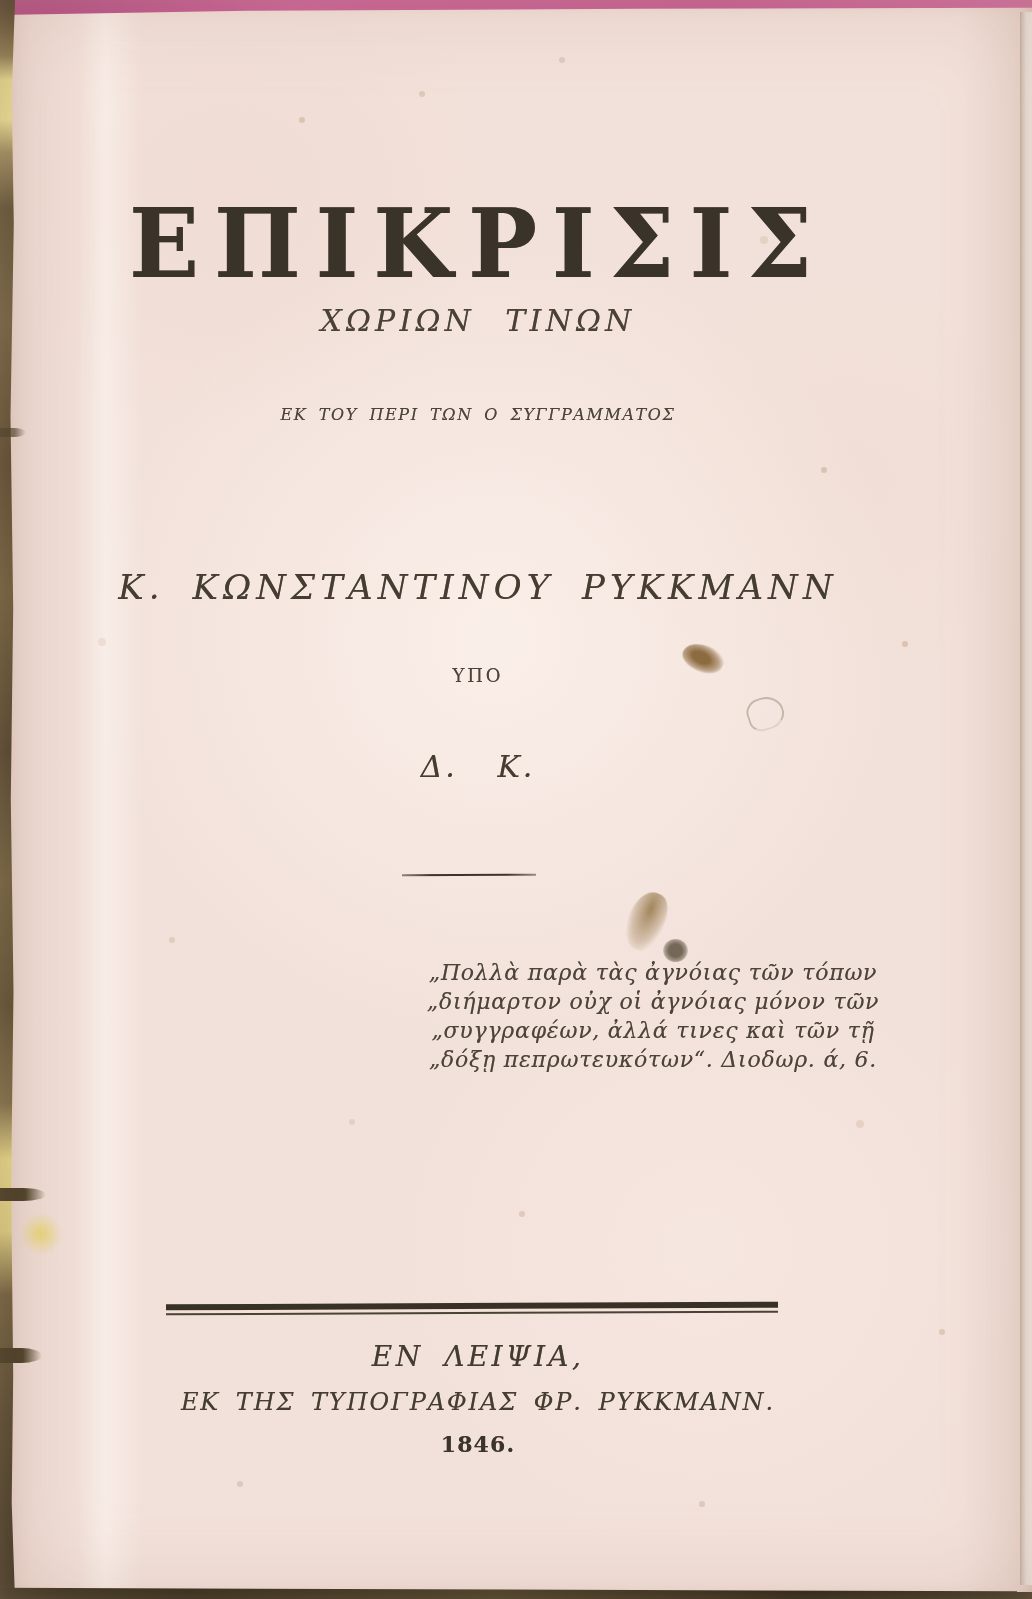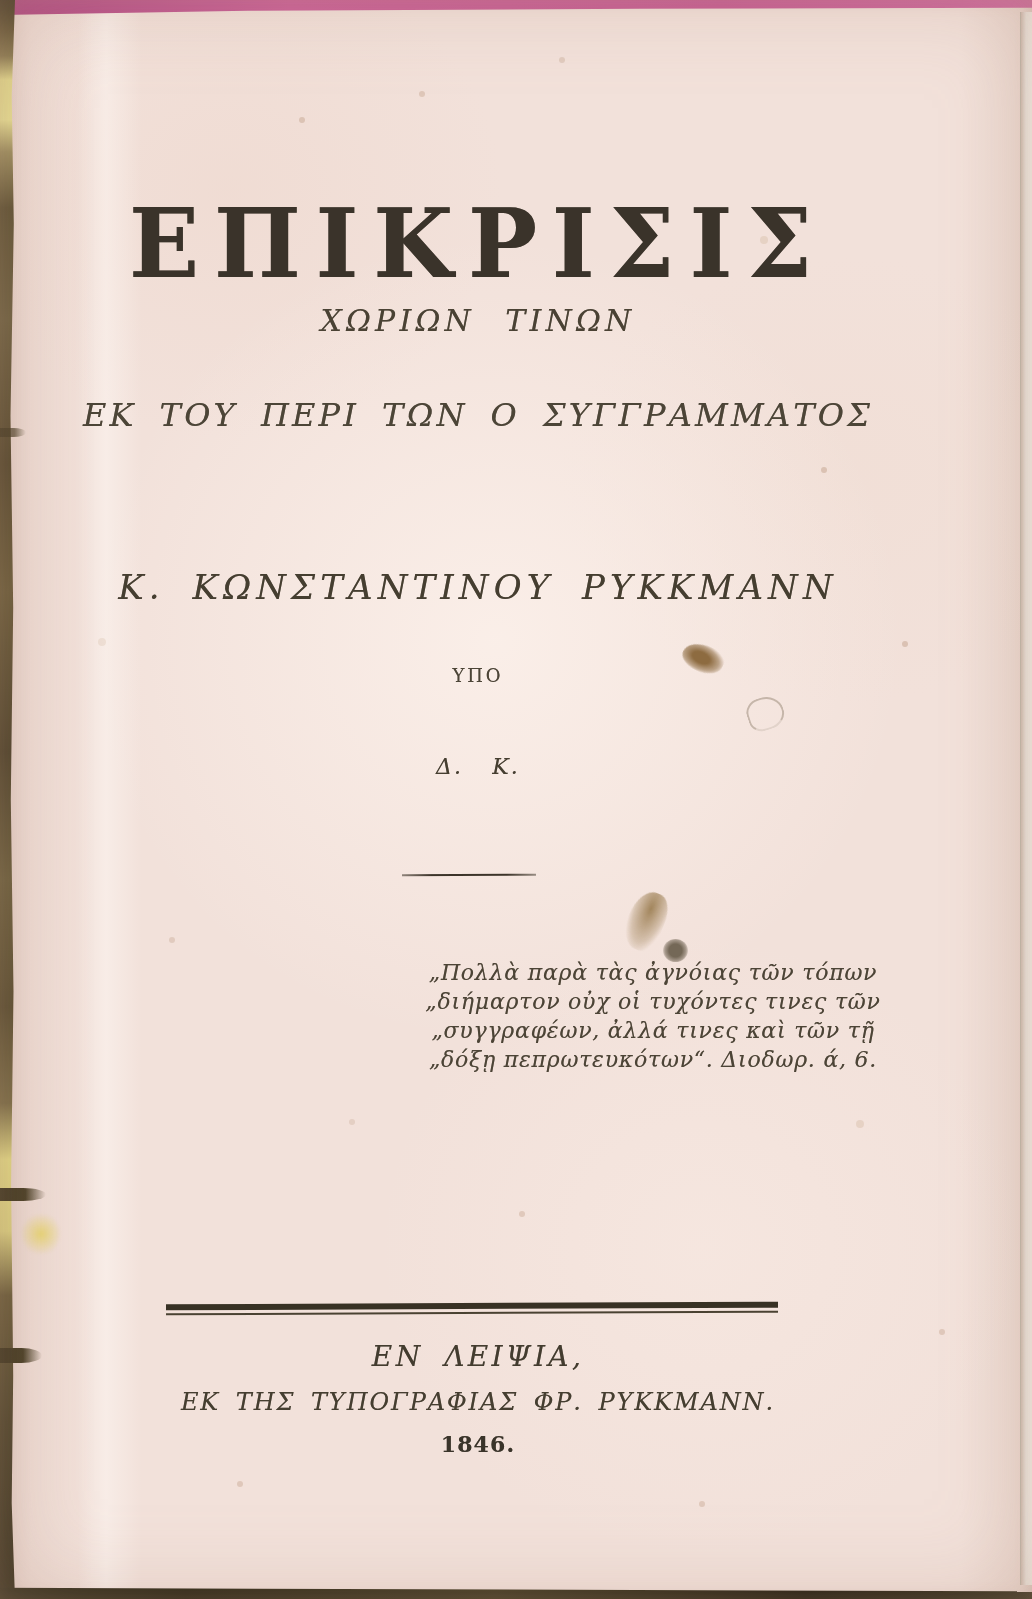--- a/index.html
+++ b/index.html
@@ -68,25 +68,25 @@
       170px 938px 0 1px rgba(166,124,92,0.22), 700px 1502px 0 1px rgba(166,124,92,0.25),
       420px  92px 0 1px rgba(166,124,92,0.25), 762px 238px 0 2px rgba(186,148,112,0.20),
       560px  58px 0 1px rgba(166,124,92,0.22), 100px  640px 0 2px rgba(196,160,128,0.18),
       940px 1330px 0 1px rgba(166,124,92,0.25), 350px 1120px 0 1px rgba(176,136,104,0.2);}
   
   .line{position:absolute;left:10px;width:936px;text-align:center;white-space:nowrap;
     text-shadow:0 0 0.6px rgba(62,55,44,0.55);}
   .t-title{top:196px;font-size:92px;line-height:96px;font-weight:bold;letter-spacing:0.16em;
     color:#3a332a;transform:scaleY(1.04);}
   .t-sub1{top:302px;font-size:30px;line-height:38px;font-style:italic;letter-spacing:0.14em;word-spacing:0.55em;color:#4a4234;}
-  .t-sub2{top:400px;font-size:32px;line-height:30px;font-style:italic;letter-spacing:0.10em;word-spacing:0.3em;color:#4c4537;}
+  .t-sub2{top:400px;font-size:16px;line-height:30px;font-style:italic;letter-spacing:0.10em;word-spacing:0.3em;color:#4c4537;}
   .t-tou{top:489px;font-size:17px;line-height:21px;font-style:italic;letter-spacing:0.18em;color:#514a3c;}
   .t-author{top:566px;font-size:34px;line-height:42px;font-style:italic;letter-spacing:0.15em;word-spacing:0.35em;color:#453e30;}
   .t-hypo{top:664px;font-size:18px;line-height:23px;letter-spacing:0.16em;color:#4c4537;}
-  .t-dk{top:748px;font-size:22px;line-height:38px;font-style:italic;letter-spacing:0.1em;word-spacing:0.9em;color:#453e30;}
+  .t-dk{top:748px;font-size:30px;line-height:38px;font-style:italic;letter-spacing:0.1em;word-spacing:0.9em;color:#453e30;}
   .rule-small{position:absolute;left:402px;top:874px;width:134px;height:2px;
     background:linear-gradient(90deg,rgba(60,52,40,0.55),#3c342a 22%,#3c342a 78%,rgba(60,52,40,0.5));
     box-shadow:0 2px 0 -1px rgba(60,52,40,0.28);transform:rotate(-0.3deg);}
   .quote{position:absolute;left:413px;top:958px;width:480px;font-style:italic;
     font-size:22px;line-height:29px;letter-spacing:0.035em;color:#4c4436;text-align:center;
     text-shadow:0 0 0.6px rgba(70,62,50,0.5);}
   .rule-heavy{position:absolute;left:166px;top:1303px;width:612px;height:3px;
     border-top:6px solid #38312 4;border-top:6px solid #383124;border-bottom:2px solid #4a4232;
     transform:rotate(-0.25deg);}
   .t-place{top:1339px;font-size:28px;line-height:35px;font-style:italic;letter-spacing:0.12em;word-spacing:0.3em;color:#433c2f;}
@@ -117,21 +117,21 @@
   <div class="line t-sub1">ΧΩΡΙΩΝ ΤΙΝΩΝ</div>
   <div class="line t-sub2">ΕΚ ΤΟΥ ΠΕΡΙ ΤΩΝ Ο ΣΥΓΓΡΑΜΜΑΤΟΣ</div>
   <div class="line t-author">Κ. ΚΩΝΣΤΑΝΤΙΝΟΥ ΡΥΚΚΜΑΝΝ</div>
   <div class="line t-hypo">ΥΠΟ</div>
   <div class="line t-dk">Δ.   Κ.</div>
 
   <div class="rule-small"></div>
 
   <div class="quote">
     <div>„Πολλὰ παρὰ τὰς ἀγνόιας τῶν τόπων</div>
-    <div>„διήμαρτον οὐχ οἱ τυχόντες τινες τῶν</div>
+    <div>„διήμαρτον οὐχ οἱ ἀγνόιας μόνον τῶν</div>
     <div>„συγγραφέων, ἀλλά τινες καὶ τῶν τῇ</div>
     <div>„δόξῃ πεπρωτευκότων“. Διοδωρ. ά, 6.</div>
   </div>
 
   <div class="rule-heavy"></div>
 
   <div class="line t-place">ΕΝ ΛΕΙΨΙΑ,</div>
   <div class="line t-printer">ΕΚ ΤΗΣ ΤΥΠΟΓΡΑΦΙΑΣ ΦΡ. ΡΥΚΚΜΑΝΝ.</div>
   <div class="line t-year">1846.</div>
 

